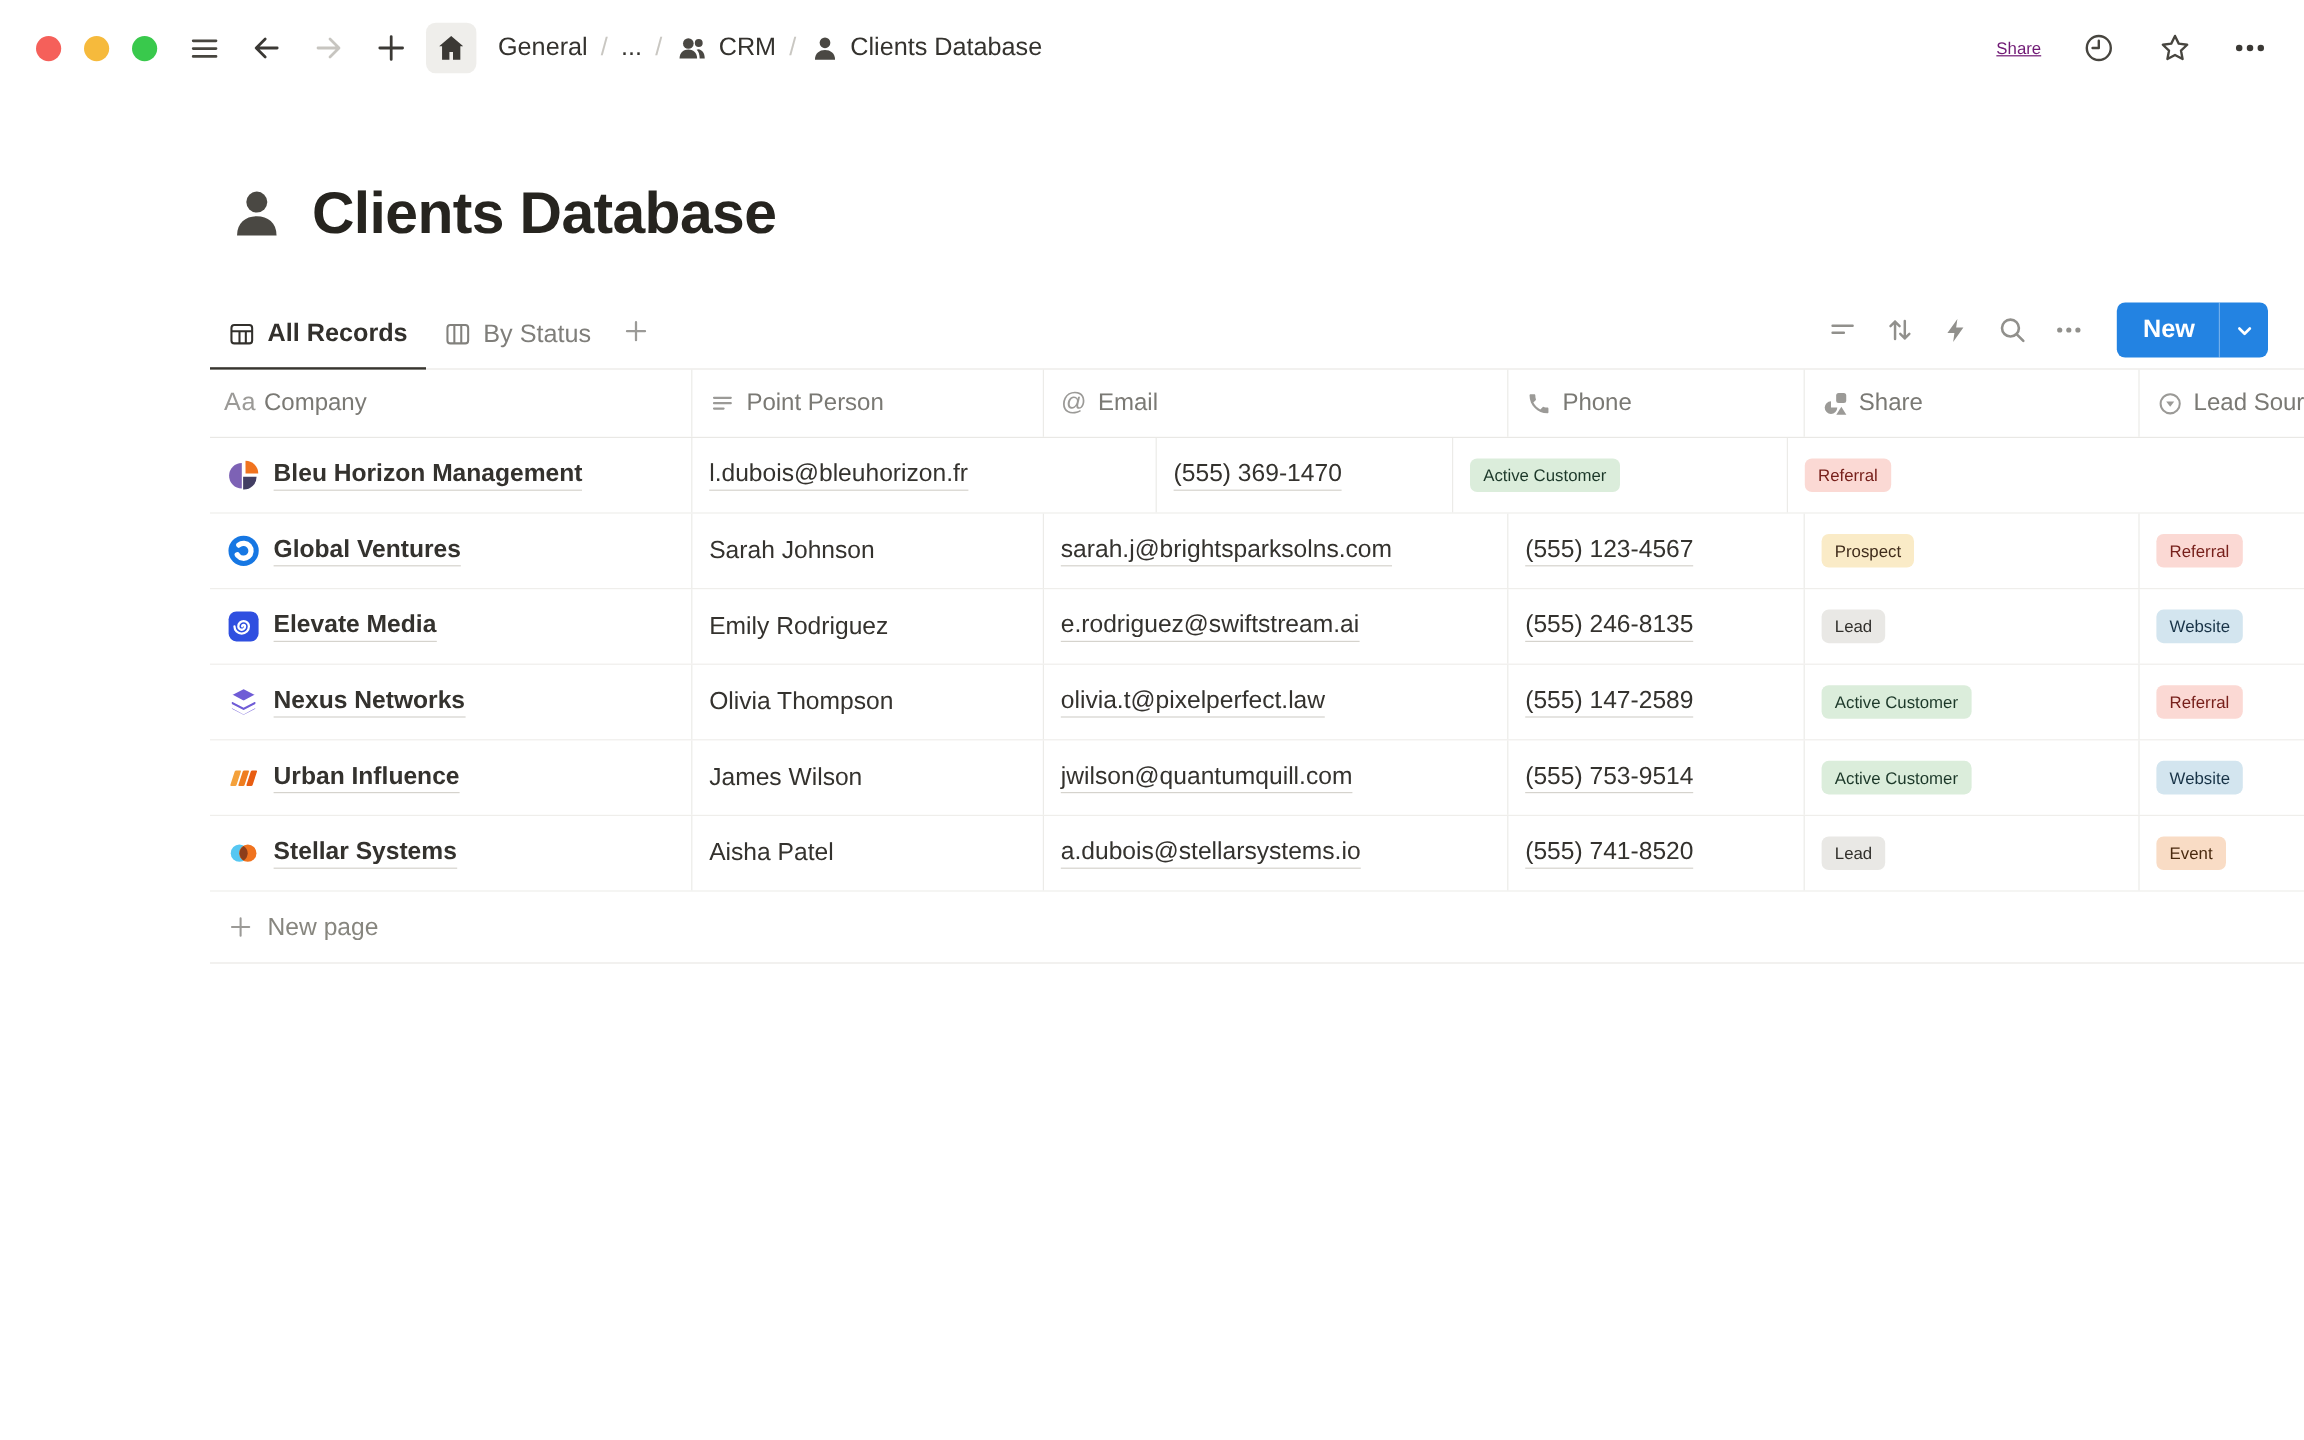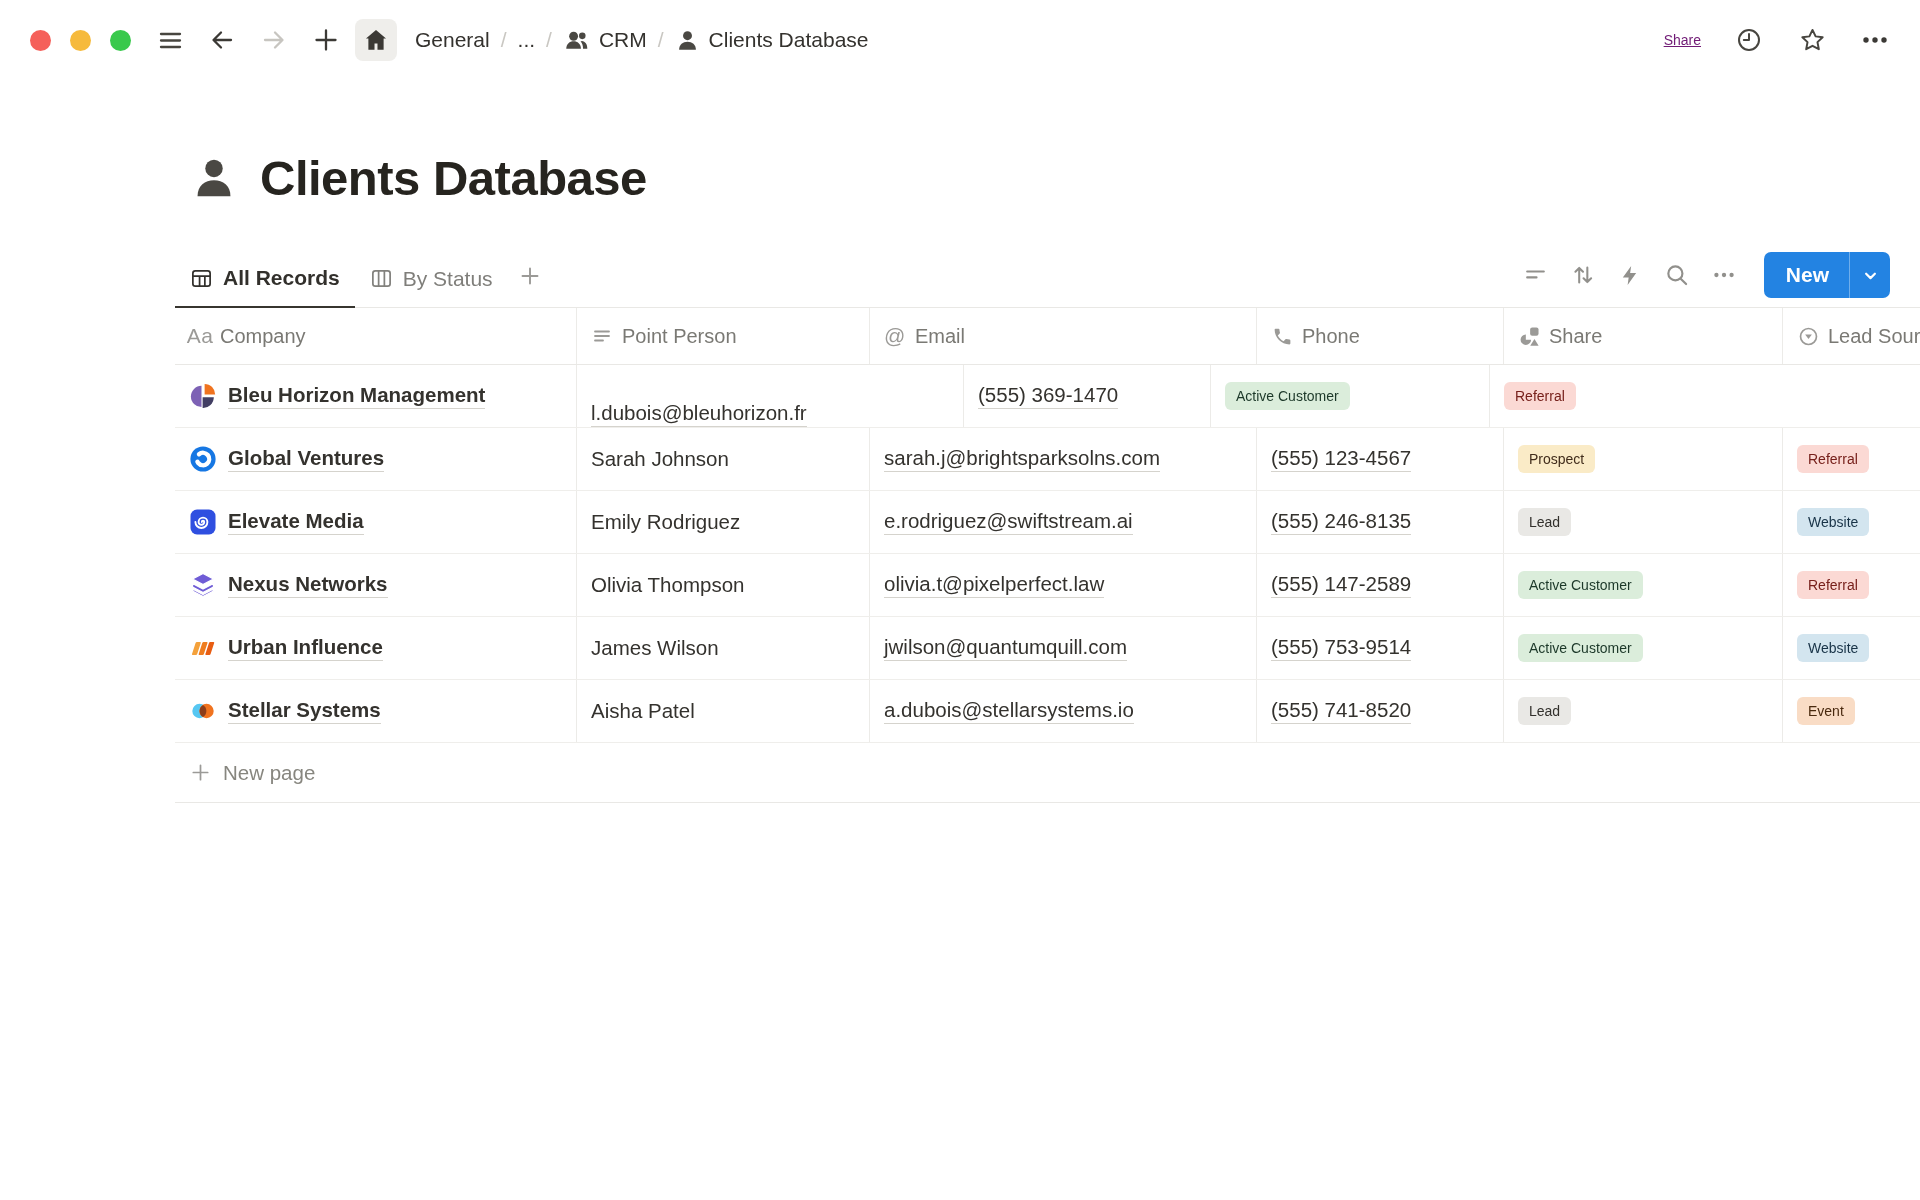--- a/index.html
+++ b/index.html
@@ -303,21 +303,21 @@
           <div class="cell company-cell" style="width: 402px;">
             <span class="logo">
               <svg width="28" height="28" viewBox="0 0 28 28">
                 <path d="M12.5 3.8 A10.6 10.6 0 0 0 12.5 25 Z" fill="#7D62B5"></path>
                 <path d="M13.6 15.3 H24.8 A10.6 10.6 0 0 1 13.6 26 Z" fill="#423E63"></path>
                 <path d="M15.6 2 A10.6 10.6 0 0 1 26.2 12.6 L15.6 12.6 Z" fill="#F0731F"></path>
               </svg>
             </span>
             <span class="u">Bleu Horizon Management</span>
           </div>
-          <div class="cell" style="width: 387px; align-items: flex-end;">
+          <div class="cell" style="width: 387px;">
             <span class="u">l.dubois@bleuhorizon.fr</span>
           </div>
           <div class="cell" style="width: 247px;">
             <span class="u">(555) 369-1470</span>
           </div>
           <div class="cell" style="width: 279px;">
             <span class="badge" style="background: rgb(219, 237, 219); color: rgb(28, 56, 41);">Active Customer</span>
           </div>
           <div class="cell" style="width: 175px;">
             <span class="badge" style="background: rgb(251, 217, 212); color: rgb(119, 32, 27);">Referral</span>

